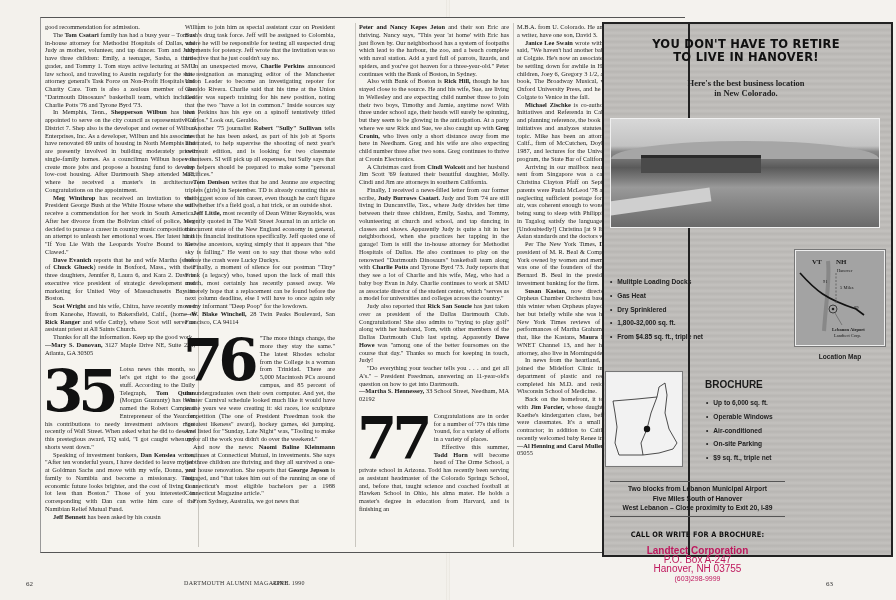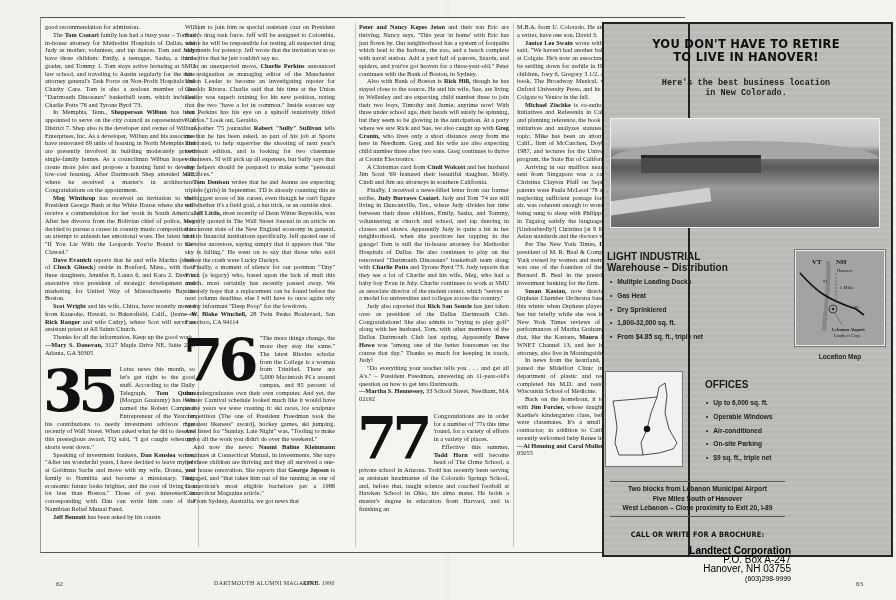--- a/index.html
+++ b/index.html
@@ -16,33 +16,33 @@
   .col .sig { text-indent: 0; }
   .col-1 { left: 4px; width: 150px; }
   .col-2 { left: 144px; width: 150px; }
   .col-3 { left: 318px; width: 150px; }
   .col-4 { left: 476px; width: 160px; }
   .col-divider { position: absolute; top: 5px; bottom: 5px; width: 1px; background: #c9c6bf; }
 
   .bignum { float: left; font-family: "DejaVu Serif", serif; font-weight: bold; font-size: 58px; line-height: 46px; letter-spacing: -5px; margin: 3px 6px 0 -2px; color: #111; }
   .bignum-block { margin-top: 9px; }
 
-  .folio { position: absolute; top: 580px; font-size: 7px; color: #333; margin-left: 30px; }
+  .folio { position: absolute; top: 580px; font-size: 7px; color: #333; }
   .folio-62 { left: 26px; }
   .folio-mag { left: 184px; font-size: 6px; letter-spacing: 0.3px; }
   .folio-date { left: 270px; font-size: 6px; letter-spacing: 0.2px; }
   .folio-63 { left: 826px; }
 
   .spine { position: absolute; left: 446px; top: 0; width: 4px; height: 600px; background: linear-gradient(90deg, #e8e5de, #f6f4ef, #e8e5de); }
 
   
   .ad { position: absolute; left: 688px; top: 22px; width: 205px; height: 535px; }
   .ad-frame { position: absolute; left: 0; top: 0; right: 0; bottom: 0; border: 2.5px solid #222; background: repeating-linear-gradient(180deg, #b9b7b4 0px, #c3c1be 3px, #b7b5b2 6px); padding: 0; }
   .ad-headline { position: absolute; left: 0; right: 0; top: 15px; text-align: center; font-family: "DejaVu Sans", sans-serif; font-weight: bold; font-size: 12.5px; line-height: 13px; letter-spacing: 0.3px; color: #111; transform: scaleX(0.92); }
-  .ad-sub { position: absolute; left: 0; right: 0; top: 56px; text-align: center; font-family: Liberation Mono, monospace; font-weight: bold; font-size: 8.5px; line-height: 10px; color: #222; }
+  .ad-sub { position: absolute; left: 0; right: 0; top: 56px; text-align: center; font-family: Liberation Serif, serif; font-weight: bold; font-size: 8.5px; line-height: 10px; color: #222; }
   .ad-photo { position: absolute; left: 10px; right: 10px; top: 96px; height: 110px; border: 1.5px solid #f0f0f0; background: linear-gradient(180deg, #d8d8d8 0%, #c2c2c2 25%, #8a8a8a 30%, #5a5a5a 45%, #7a7a7a 55%, #a0a0a0 65%, #6e6e6e 80%, #8a8a8a 100%); overflow: hidden; }
   .ad-photo .hills { position: absolute; left: 0; right: 0; top: 22px; height: 18px; background: #a6a6a6; border-radius: 50% 50% 0 0 / 100% 100% 0 0; }
   .ad-photo .building { position: absolute; left: 30px; top: 36px; width: 120px; height: 18px; background: #4a4a4a; border-top: 3px solid #2a2a2a; }
   .ad-photo .lawn { position: absolute; left: 0; right: 0; bottom: 0; height: 40px; background: linear-gradient(180deg, #9a9a9a, #6a6a6a); }
   .ad-photo .road { position: absolute; left: -10px; bottom: 18px; width: 110px; height: 14px; background: #cfcfcf; transform: rotate(-8deg); }
 
   .ad-section-title { position: absolute; font-family: "Liberation Sans", sans-serif; font-weight: bold; color: #1a1a1a; }
   .lit-title { left: -83px; top: 229px; font-size: 10px; line-height: 11px; }
   .ad-bullets { position: absolute; font-family: "Liberation Sans", sans-serif; font-size: 6.6px; color: #222; list-style: none; }
   .ad-bullets li { line-height: 13.8px; font-weight: bold; }
@@ -55,21 +55,21 @@
   .locmap svg { position: absolute; left: 0; top: 0; }
   .locmap-caption { position: absolute; left: 105px; top: 331px; width: 90px; text-align: center; font-family: "Liberation Sans", sans-serif; font-weight: bold; font-size: 6.6px; color: #222; }
 
   .nhmap { position: absolute; left: -84px; top: 350px; width: 76px; height: 94px; background: #f2f2f2; border: 1.5px solid #eee; outline: 1px solid #777; }
   .off-title { left: 15px; top: 357px; font-size: 10px; }
   .off-bullets { left: 16px; top: 374px; }
 
   .ad-rule { position: absolute; left: -80px; width: 175px; height: 1px; background: #555; }
   .ad-info { position: absolute; left: -86px; width: 187px; top: 462px; text-align: center; font-family: "Liberation Sans", sans-serif; font-weight: bold; font-size: 6.7px; line-height: 9.5px; color: #1a1a1a; }
   .ad-cta { position: absolute; left: -86px; width: 187px; top: 508px; text-align: center; font-family: "DejaVu Sans", sans-serif; font-weight: bold; font-size: 7.5px; letter-spacing: 0.2px; color: #111; transform: scaleX(0.88); }
-  .ad-company { position: absolute; left: -86px; width: 187px; top: 523px; text-align: right; font-family: "Liberation Sans", sans-serif; color: #000000; }
+  .ad-company { position: absolute; left: -86px; width: 187px; top: 523px; text-align: center; font-family: "Liberation Sans", sans-serif; color: #be185d; }
   .ad-company .name { font-size: 10px; font-weight: bold; line-height: 11px; display: block; }
   .ad-company .addr { font-size: 10px; line-height: 8.5px; display: block; }
   .ad-company .phone { font-size: 7px; line-height: 11px; display: block; }
 </style>
 </head>
 <body>
 
 <div class="page-left"></div>
 <div class="spine"></div>
 
@@ -154,24 +154,20 @@
     <div>Here's the best business location</div>
     <div>in New Colorado.</div>
   </div>
   <div class="ad-photo" style="left:-80px; right:10px;">
     <div class="hills"></div>
     <div class="building"></div>
     <div class="lawn"></div>
     <div class="road"></div>
   </div>
 
-  <div class="ad-section-title lit-title">
-    <div>LIGHT INDUSTRIAL</div>
-    <div>Warehouse – Distribution</div>
-  </div>
   <ul class="ad-bullets lit-bullets">
     <li>Mulitple Loading Docks</li>
     <li>Gas Heat</li>
     <li>Dry Sprinklered</li>
     <li>1,800-32,000 sq. ft.</li>
     <li>From $4.85 sq. ft., triple net</li>
   </ul>
 
   <div class="locmap">
     <svg width="88" height="94" viewBox="0 0 88 94">
@@ -194,21 +190,21 @@
   <div class="locmap-caption">Location Map</div>
 
   <div class="nhmap">
     <svg width="74" height="92" viewBox="0 0 74 92">
       <path d="M6 28 L 30 26 L 50 24 L 52 14 L 58 10 L 60 22 L 58 40 L 62 56 L 70 70 L 66 76 L 52 80 L 36 82 L 12 82 L 8 70 L 10 54 L 8 40 Z" fill="none" stroke="#222" stroke-width="0.8"></path>
       <path d="M50 24 L 44 40 L 40 56 L 34 70 L 36 82" fill="none" stroke="#222" stroke-width="0.8"></path>
       <circle cx="40" cy="56" r="3.2" fill="#111"></circle>
     </svg>
   </div>
 
-  <div class="ad-section-title off-title">OFFICES</div>
+  <div class="ad-section-title off-title">BROCHURE</div>
   <ul class="ad-bullets off-bullets">
     <li>Up to 6,000 sq. ft.</li>
     <li>Operable Windows</li>
     <li>Air-conditioned</li>
     <li>On-site Parking</li>
     <li>$9 sq. ft., triple net</li>
   </ul>
 
   <div class="ad-rule" style="top:459px;"></div>
   <div class="ad-info">

